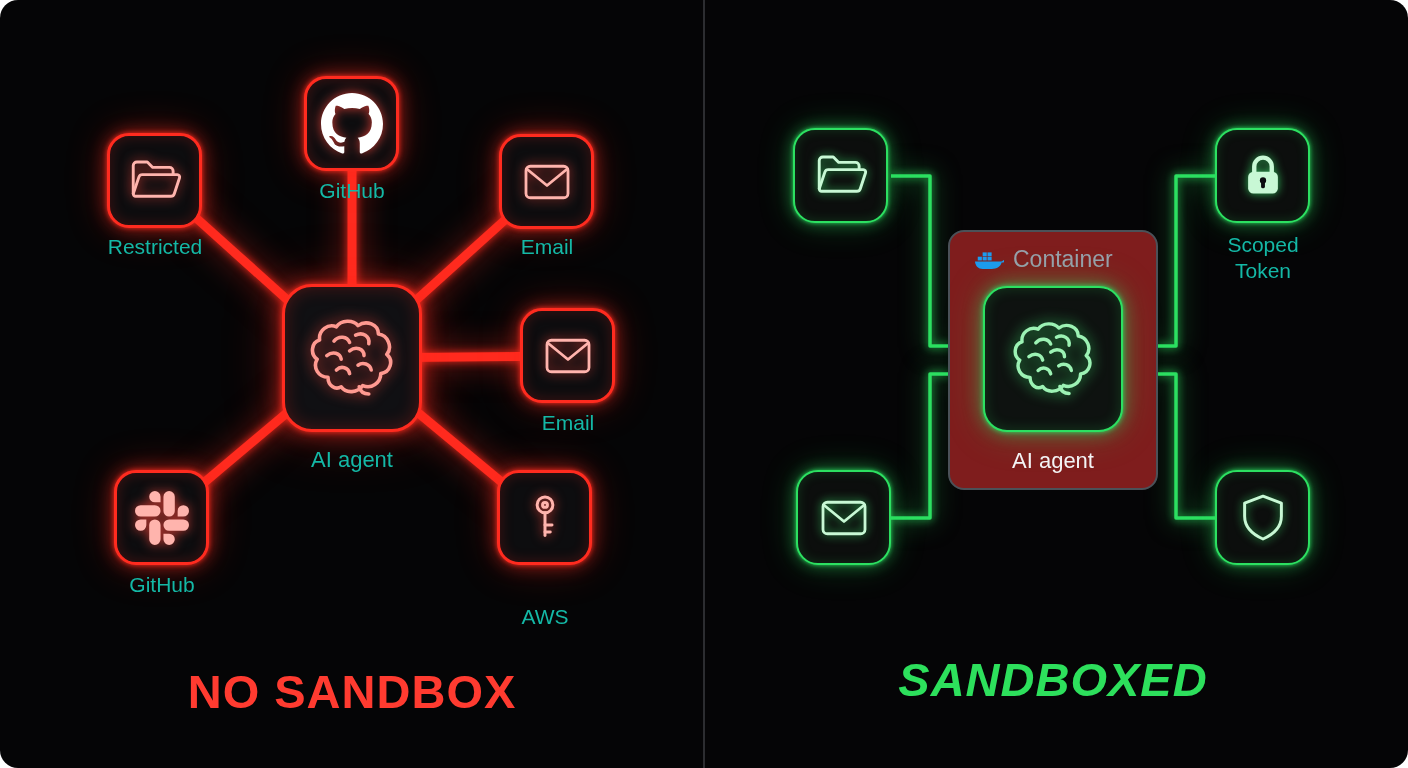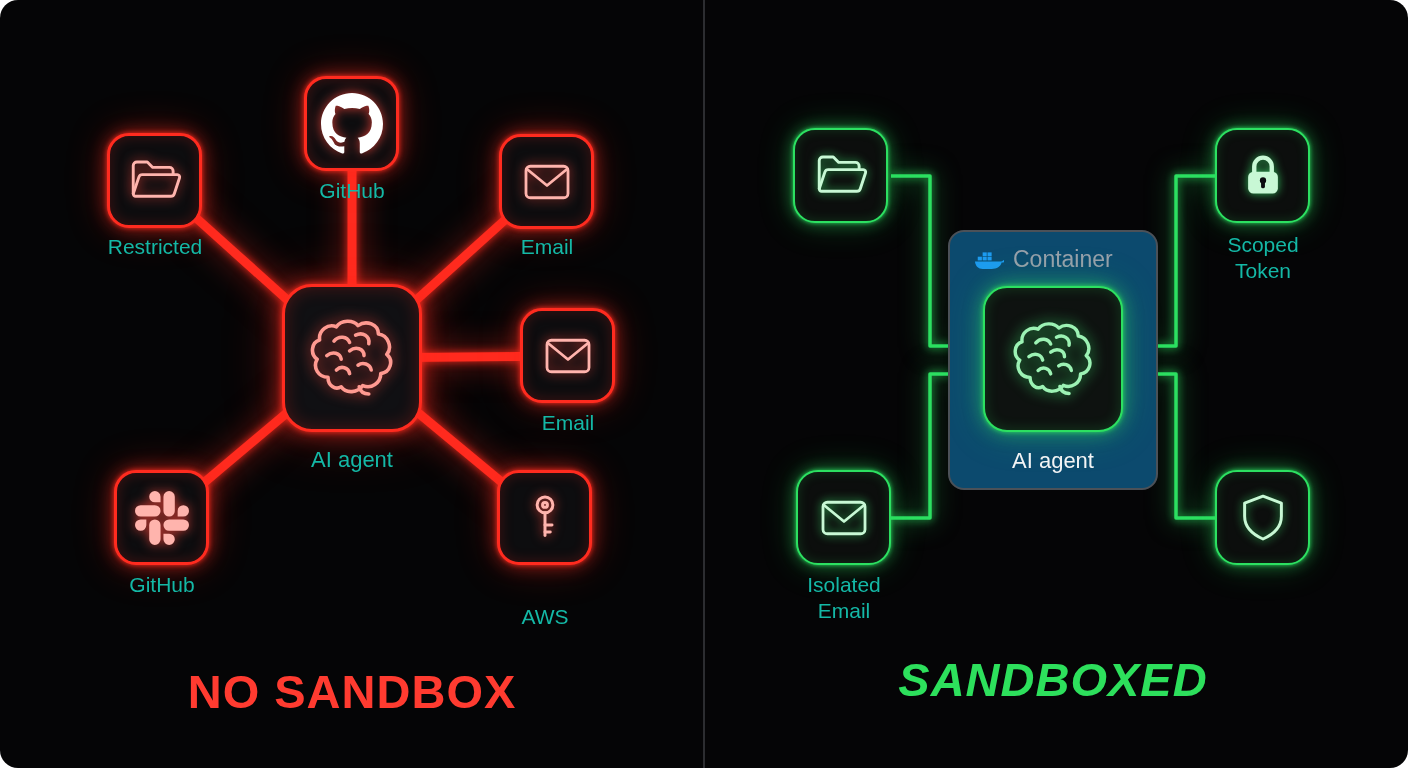--- a/index.html
+++ b/index.html
@@ -39,21 +39,21 @@
     border:3px solid var(--red-accent);
     box-shadow:0 0 6px rgba(255,43,31,.95),0 0 22px rgba(255,43,31,.6),0 0 55px rgba(255,43,31,.35),inset 0 0 18px rgba(255,43,31,.25);
   }
   .brain-red{color:#ff9a91;filter:drop-shadow(0 0 7px rgba(255,70,60,.85));display:flex;}
   .brain-green{color:#9cf2b4;filter:drop-shadow(0 0 7px rgba(60,230,110,.85));display:flex;}
   .node-label{
     position:absolute;z-index:2;color:#14b8a6;font-size:21px;line-height:1.25;text-align:center;
   }
   .container-box{
     position:absolute;left:948px;top:230px;width:210px;height:260px;border-radius:16px;z-index:2;
-    background:#0c4a6e;border:2px solid #4b5158;
+    background:#7f1d1d;border:2px solid #4b5158;
   }
   .container-head{
     position:absolute;left:24px;top:14px;display:flex;align-items:center;gap:9px;
   }
   .container-head .docker{display:flex;color:var(--docker-blue);}
   .container-label{color:#98a0ab;font-size:23px;}
   .inner-ai{
     position:absolute;left:33px;top:54px;width:140px;height:146px;border-radius:24px;
     display:flex;align-items:center;justify-content:center;background:#0e1210;
     border:2.5px solid var(--green-accent);
@@ -224,21 +224,20 @@
   </div>
 
   <div class="node green-node" style="left:796px;top:470px">
     <span class="icon">
       <svg width="56" height="56" viewBox="0 0 64 64" fill="none" stroke="currentColor" stroke-width="3.2" stroke-linecap="round" stroke-linejoin="round">
         <rect x="8" y="14" width="48" height="36" rx="5"></rect>
         <path d="M10 18l22 18 22-18"></path>
       </svg>
     </span>
   </div>
-  <div class="node-label" style="left:789px;top:572px;width:110px">Isolated Email</div>
 
   <div class="node green-node" style="left:1215px;top:470px">
     <span class="icon">
       <svg width="56" height="56" viewBox="0 0 64 64" fill="none" stroke="currentColor" stroke-width="3.4" stroke-linecap="round" stroke-linejoin="round">
         <path d="M32 7l21 8v15c0 12.5-8.6 20.5-21 26-12.4-5.5-21-13.5-21-26V15z"></path>
       </svg>
     </span>
   </div>
 
   <div class="panel-title green">SANDBOXED</div>

